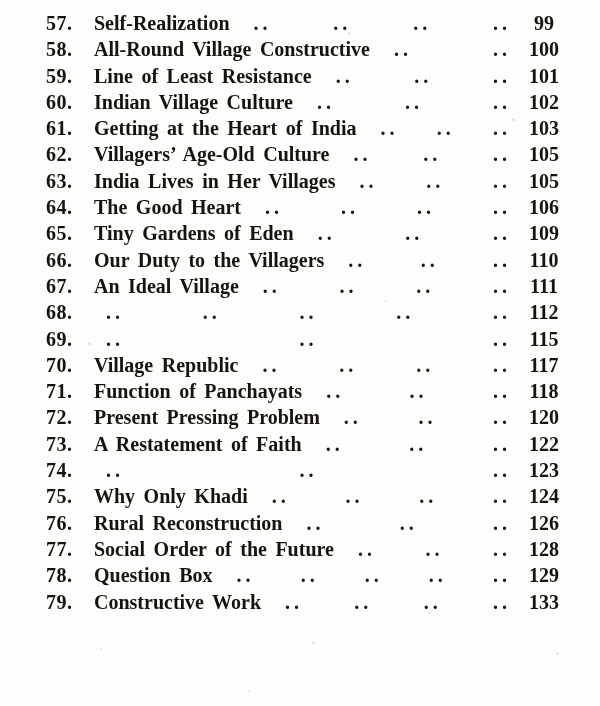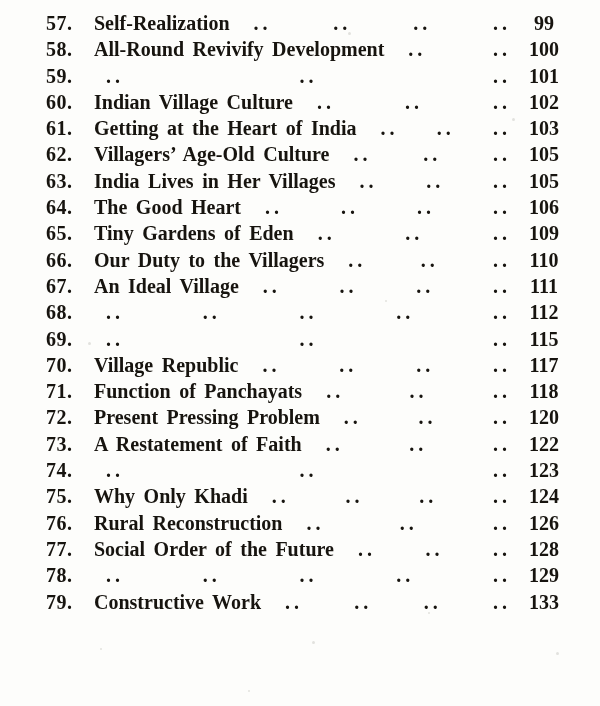--- a/index.html
+++ b/index.html
@@ -83,29 +83,30 @@
         <span class="leader">
           <span class="dg">..</span>
           <span class="dg">..</span>
           <span class="dg">..</span>
           <span class="dg">..</span>
         </span>
         <span class="pg">99</span>
       </div>
       <div class="row">
         <span class="num">58.</span>
-        <span class="title">All-Round Revivify Development</span>
+        <span class="title">All-Round Village Constructive</span>
         <span class="leader">
           <span class="dg">..</span>
           <span class="dg">..</span>
         </span>
         <span class="pg">100</span>
       </div>
       <div class="row">
         <span class="num">59.</span>
+        <span class="title">Line of Least Resistance</span>
         <span class="leader">
           <span class="dg">..</span>
           <span class="dg">..</span>
           <span class="dg">..</span>
         </span>
         <span class="pg">101</span>
       </div>
       <div class="row">
         <span class="num">60.</span>
         <span class="title">Indian Village Culture</span>
@@ -284,20 +285,21 @@
         <span class="title">Social Order of the Future</span>
         <span class="leader">
           <span class="dg">..</span>
           <span class="dg">..</span>
           <span class="dg">..</span>
         </span>
         <span class="pg">128</span>
       </div>
       <div class="row">
         <span class="num">78.</span>
+        <span class="title">Question Box</span>
         <span class="leader">
           <span class="dg">..</span>
           <span class="dg">..</span>
           <span class="dg">..</span>
           <span class="dg">..</span>
           <span class="dg">..</span>
         </span>
         <span class="pg">129</span>
       </div>
       <div class="row">

